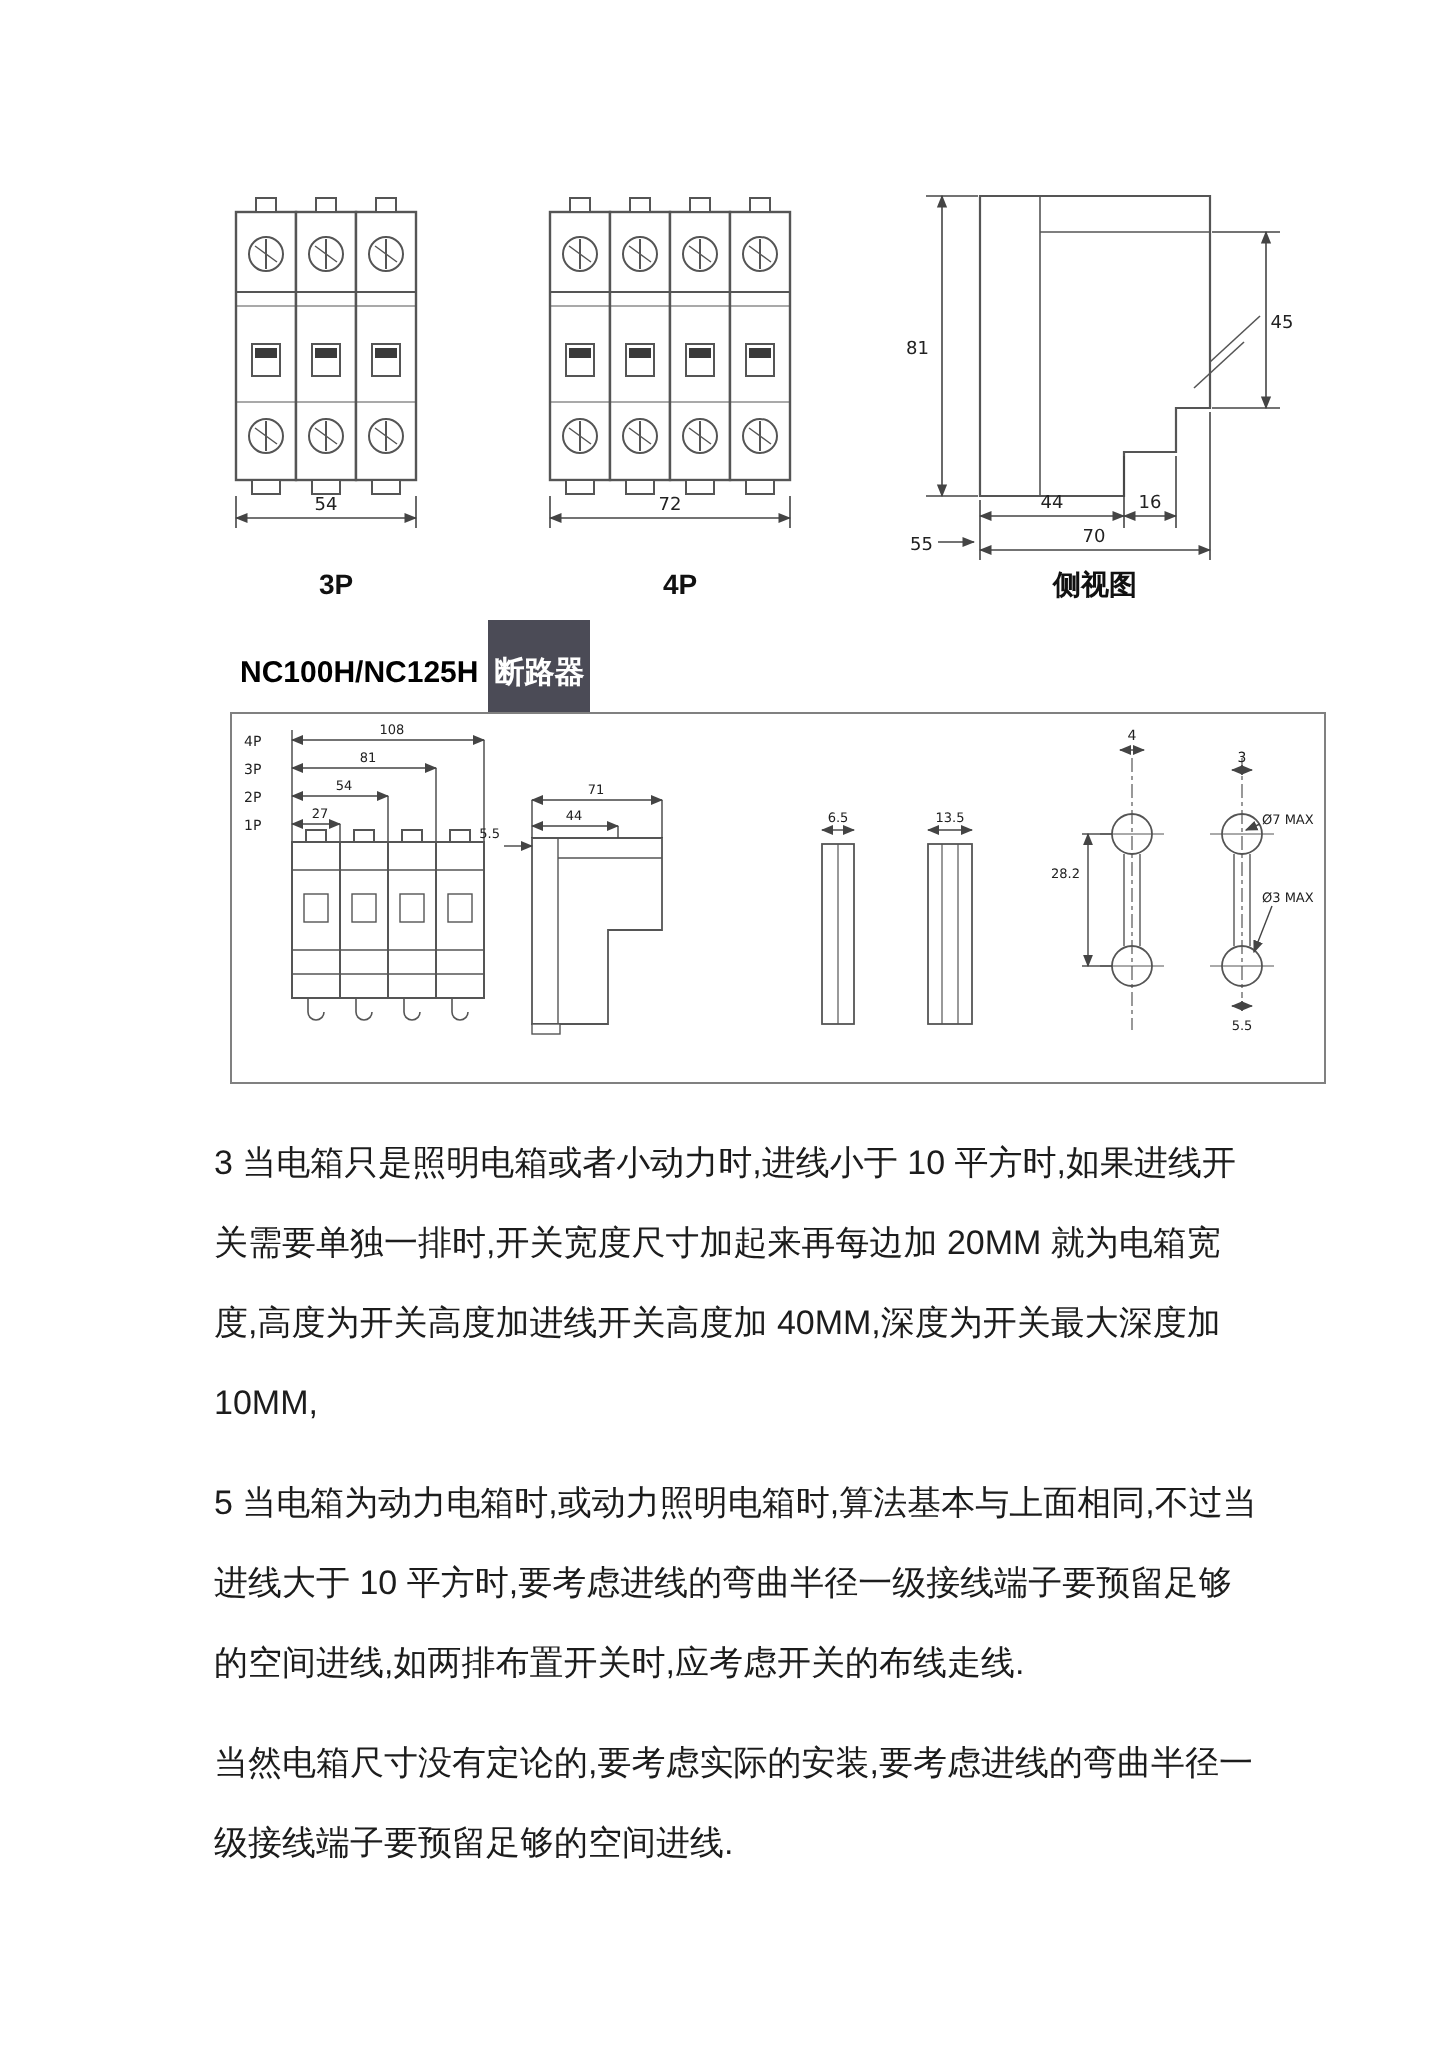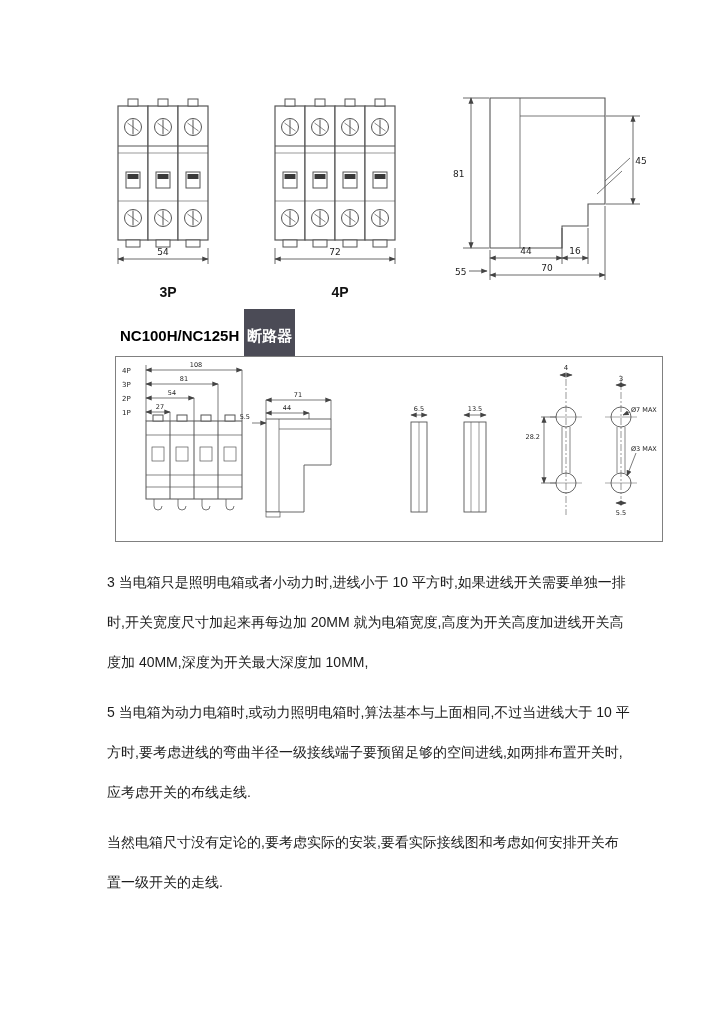--- a/index.html
+++ b/index.html
@@ -11,21 +11,21 @@
   svg text{font-family:"DejaVu Sans","Liberation Sans",sans-serif;fill:#222;}
   .dim{font-size:9px;}
   .dimS{font-size:7px;}
   .dimT{font-size:6.5px;}
   .fig-label{
     position:absolute;height:20px;text-align:center;font-weight:bold;font-size:14px;color:#111;
   }
   .nc-title{position:absolute;left:120px;top:327px;font-size:15px;font-weight:bold;color:#000;}
   .nc-title .hl{background:#4b4b56;color:#ffffff;padding:18px 3px;margin-left:5px;}
   .nc-box{position:absolute;left:115px;top:356px;width:546px;height:184px;border:1px solid #808080;background:#fff;}
-  .bodytext{position:absolute;left:107px;top:562px;width:524px;font-size:14px;line-height:40px;color:#1c1c1c;}
+  .bodytext{position:absolute;left:107px;top:562px;width:524px;font-size:17px;line-height:40px;color:#1c1c1c;}
   .bodytext p{margin:0 0 10px 0;}
 </style>
 </head>
 <body>
 
 <div class="page">
 
   <svg class="abs" style="left:108px;top:96px" width="120" height="185" viewBox="0 0 120 185">
     <defs>
       <marker id="arrA" viewBox="0 0 10 10" refX="9" refY="5" markerWidth="8" markerHeight="8" orient="auto-start-reverse">
@@ -134,20 +134,21 @@
       <line x1="45" y1="189" x2="160" y2="189" marker-start="url(#arrC)" marker-end="url(#arrC)"></line>
       <line x1="24" y1="185" x2="42" y2="185" marker-end="url(#arrC)"></line>
     </g>
     <text x="8" y="91" class="dim">81</text>
     <text x="196" y="78" text-anchor="middle" class="dim">45</text>
     <text x="81" y="168" text-anchor="middle" class="dim">44</text>
     <text x="130" y="168" text-anchor="middle" class="dim">16</text>
     <text x="102" y="185" text-anchor="middle" class="dim">70</text>
     <text x="10" y="189" class="dim">55</text>
   </svg>
+  <div class="fig-label" style="left:445px;top:284px;width:205px">侧视图</div>
 
   <div class="nc-title">
     <span>NC100H/NC125H</span><span class="hl">断路器</span>
   </div>
 
   <div class="nc-box">
     <svg width="544" height="182" viewBox="0 0 544 182">
       <defs>
         <marker id="arrD" viewBox="0 0 10 10" refX="9" refY="5" markerWidth="9" markerHeight="9" orient="auto-start-reverse">
           <path d="M0,1 L10,5 L0,9 z" fill="#444"></path>
@@ -259,16 +260,16 @@
       <text x="424" y="82" text-anchor="end" class="dimT">28.2</text>
       <text x="515" y="55" class="dimT">Ø7 MAX</text>
       <text x="515" y="94" class="dimT">Ø3 MAX</text>
       <text x="505" y="158" text-anchor="middle" class="dimT">5.5</text>
     </svg>
   </div>
 
   <div class="bodytext">
     <p>3 当电箱只是照明电箱或者小动力时,进线小于 10 平方时,如果进线开关需要单独一排时,开关宽度尺寸加起来再每边加 20MM 就为电箱宽度,高度为开关高度加进线开关高度加 40MM,深度为开关最大深度加 10MM,</p>
     <p>5 当电箱为动力电箱时,或动力照明电箱时,算法基本与上面相同,不过当进线大于 10 平方时,要考虑进线的弯曲半径一级接线端子要预留足够的空间进线,如两排布置开关时,应考虑开关的布线走线.</p>
-    <p>当然电箱尺寸没有定论的,要考虑实际的安装,要看实际接线图和考虑如何安排开关布置一级开关的走线.</p>
+    <p>当然电箱尺寸没有定论的,要考虑实际的安装,要考虑进线的弯曲半径一级接线端子要预留足够的空间进线.</p>
   </div>
 
 </div>
 
 </body></html>

